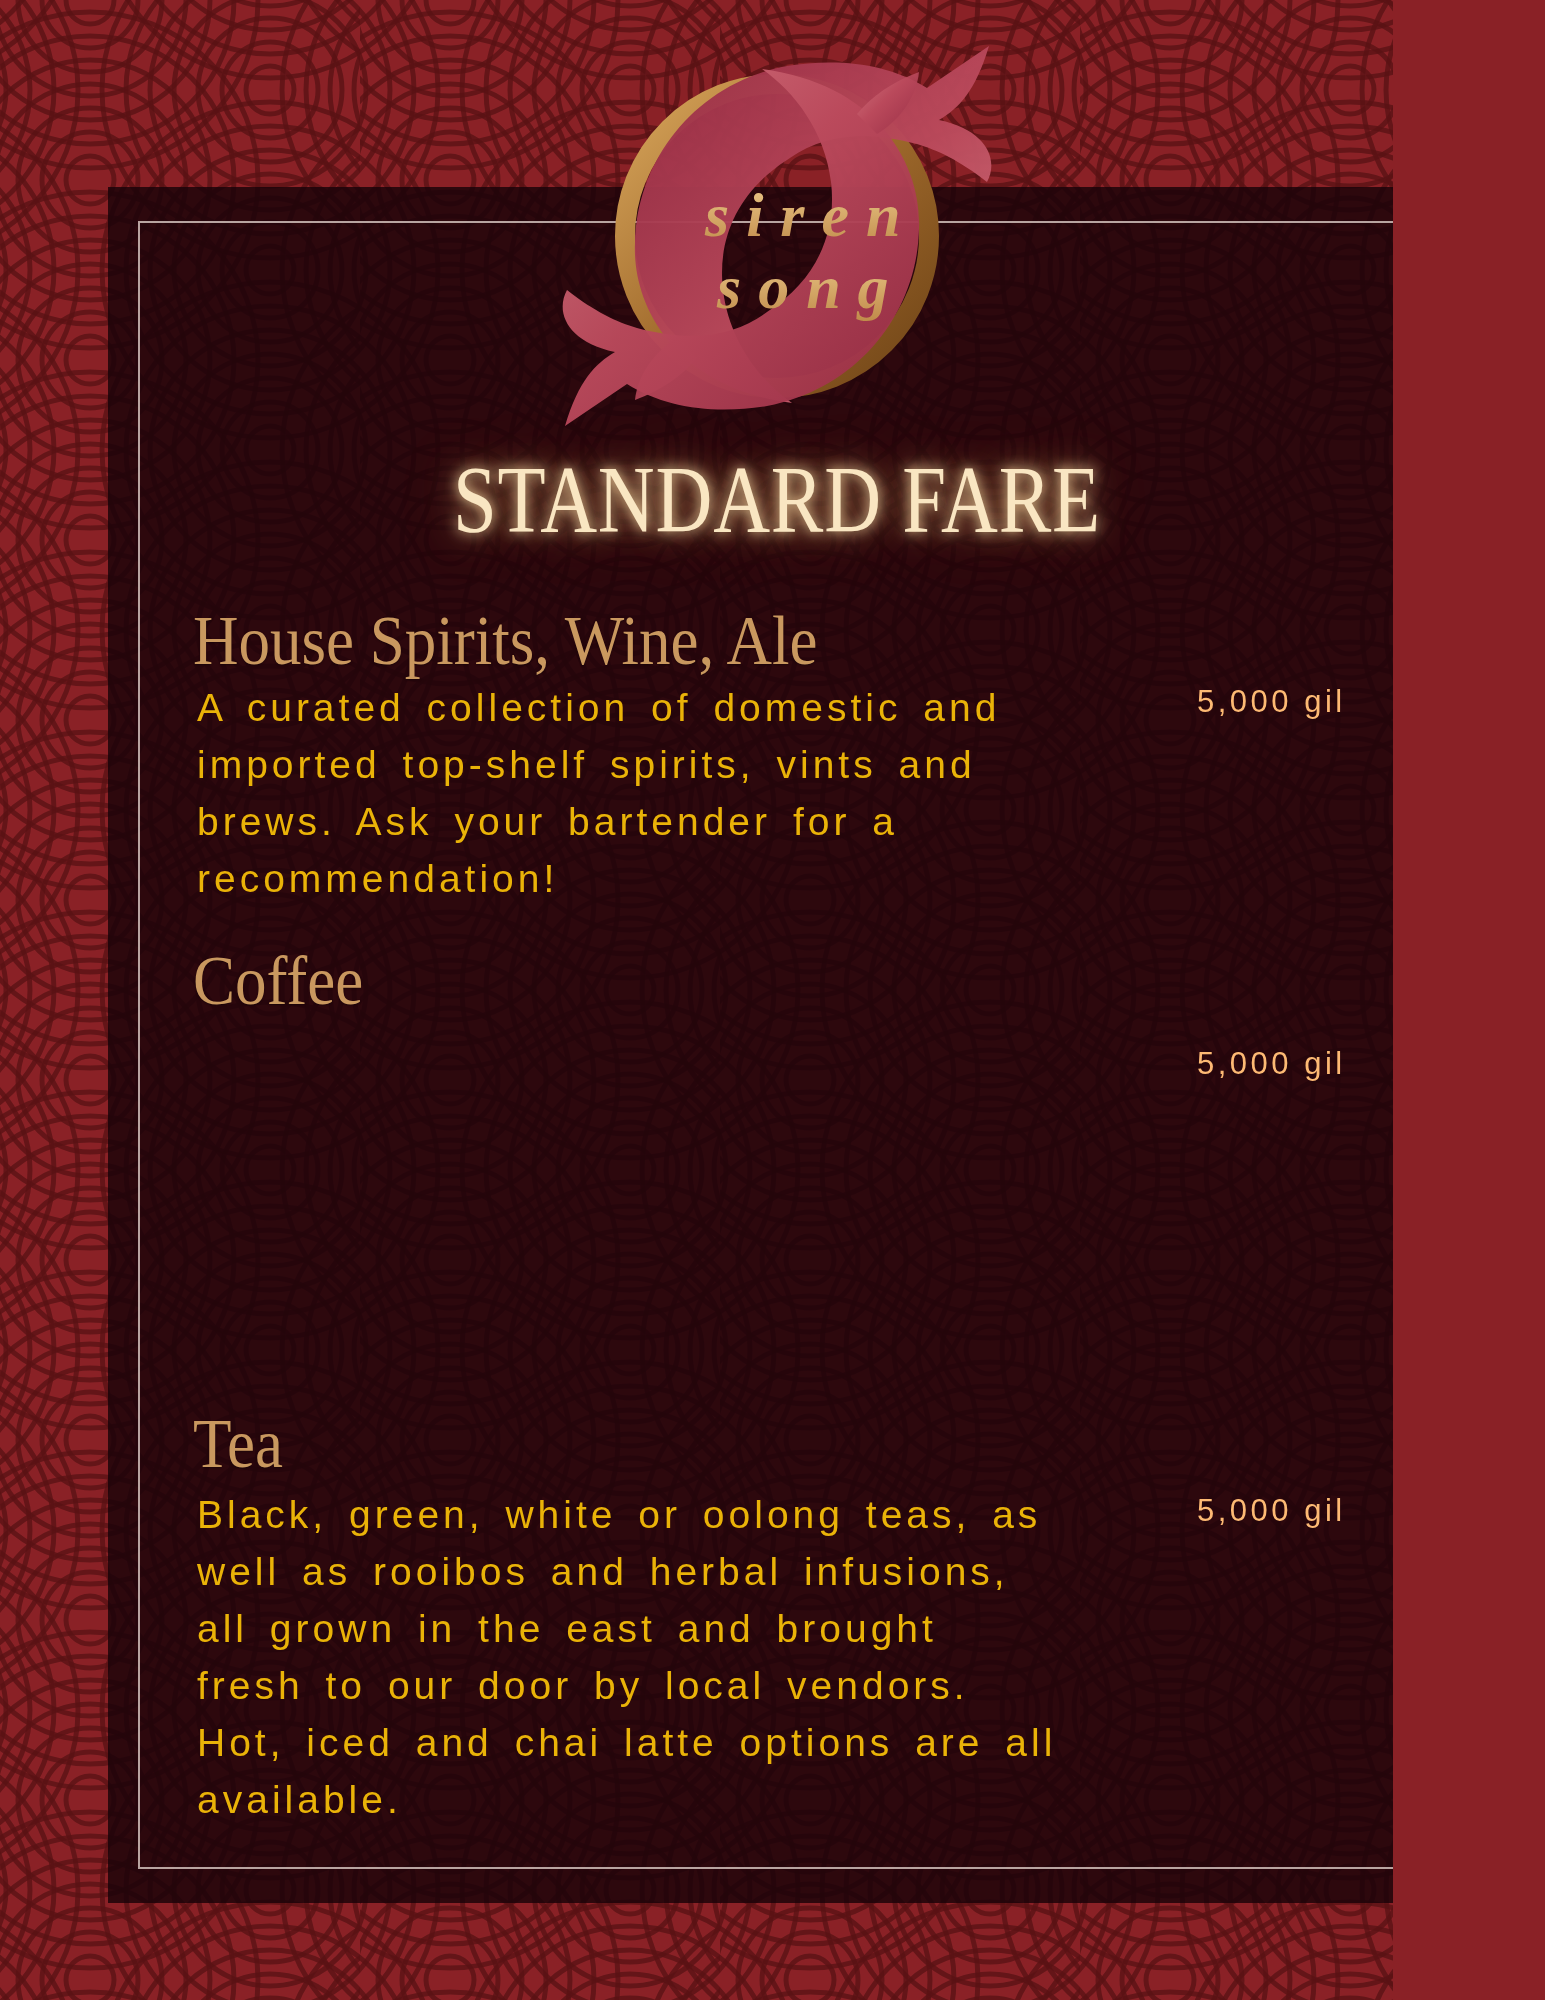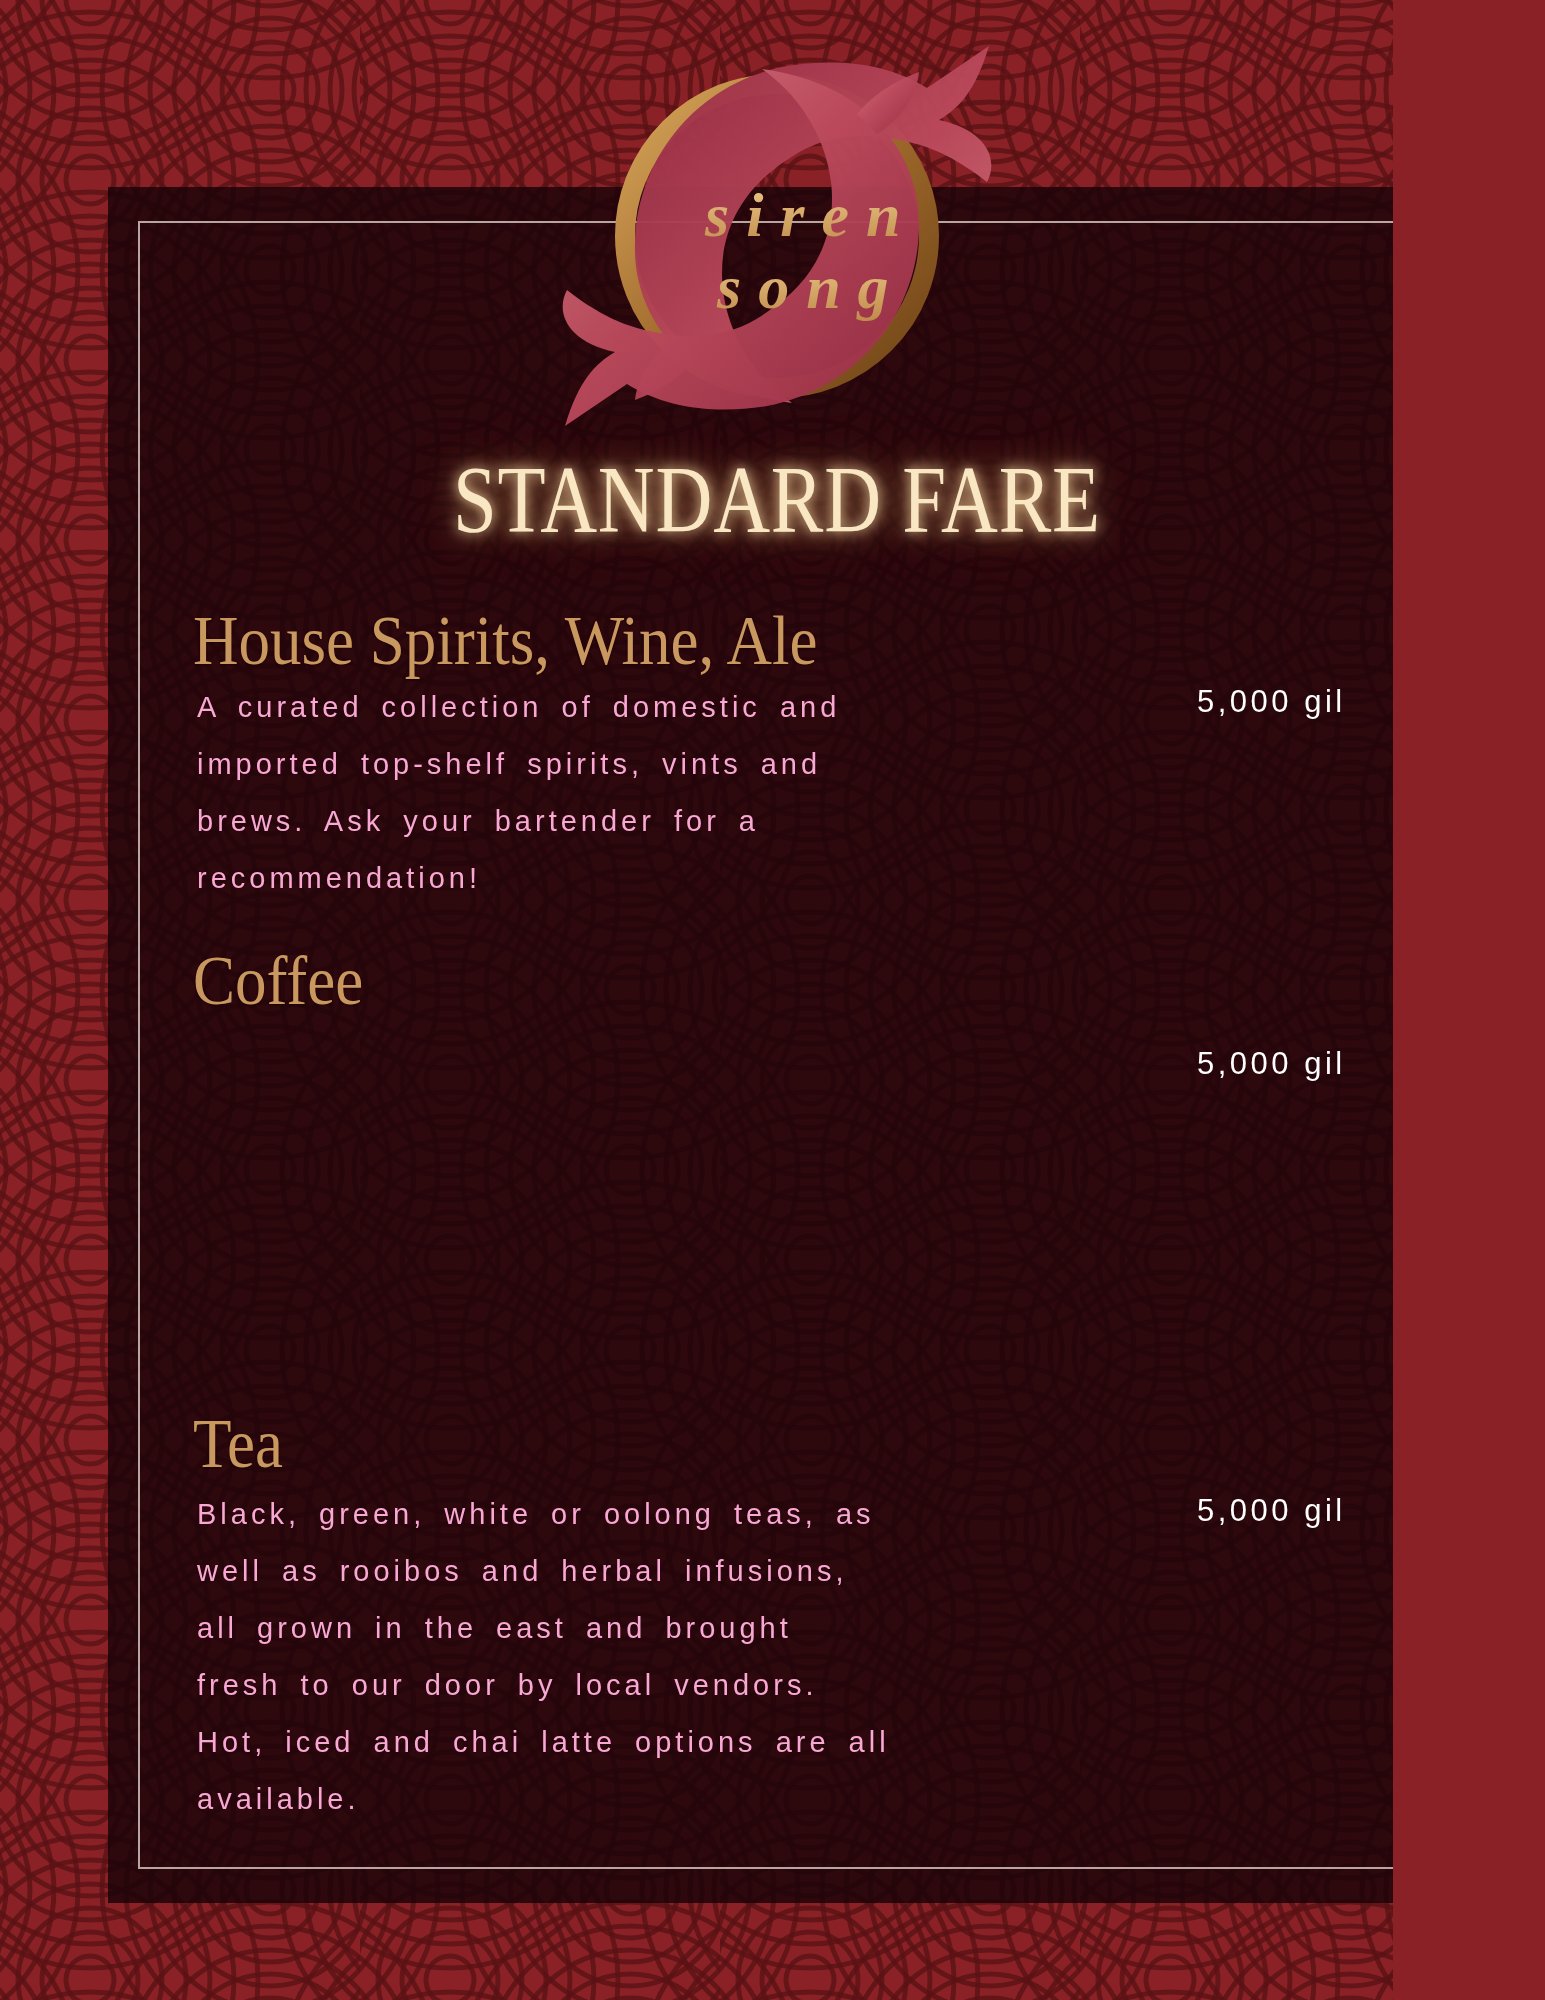--- a/index.html
+++ b/index.html
@@ -20,23 +20,23 @@
          font-family:"Liberation Serif",serif;font-size:96px;line-height:1.0;
          color:#f9e6c2;letter-spacing:1px;transform:scaleX(0.82);
          text-shadow:0 0 14px rgba(255,226,170,0.95),0 0 34px rgba(255,202,122,0.55),
                      0 0 64px rgba(255,190,110,0.35);}
 
   .sec-title{position:absolute;left:193px;z-index:3;margin:0;
          font-family:"Liberation Serif",serif;font-weight:normal;font-size:70px;line-height:1.0;
          color:#c9985f;transform:scaleX(0.9);transform-origin:left center;
          text-shadow:0 1px 2px rgba(0,0,0,0.35);}
   .sec-desc{position:absolute;left:197px;width:900px;z-index:3;margin:0;
-         color:#f9a8d4;font-size:29px;line-height:57px;letter-spacing:4px;word-spacing:7px;
+         color:#eab308;font-size:39px;line-height:57px;letter-spacing:4px;word-spacing:7px;
          font-weight:300;white-space:pre-line;}
-  .price{position:absolute;left:1197px;z-index:3;color:#ffffff;font-size:31px;
+  .price{position:absolute;left:1197px;z-index:3;color:#fdba74;font-size:31px;
          letter-spacing:3.5px;font-weight:300;white-space:nowrap;}
 
   #h1{top:606px;} #d1{top:679px;} #p1{top:684px;}
   #h2{top:946px;} #d2{top:1018px;} #p2{top:1046px;}
   #h3{top:1409px;} #d3{top:1486px;} #p3{top:1493px;}
 </style>
 </head>
 <body>
 
 <div id="page">

